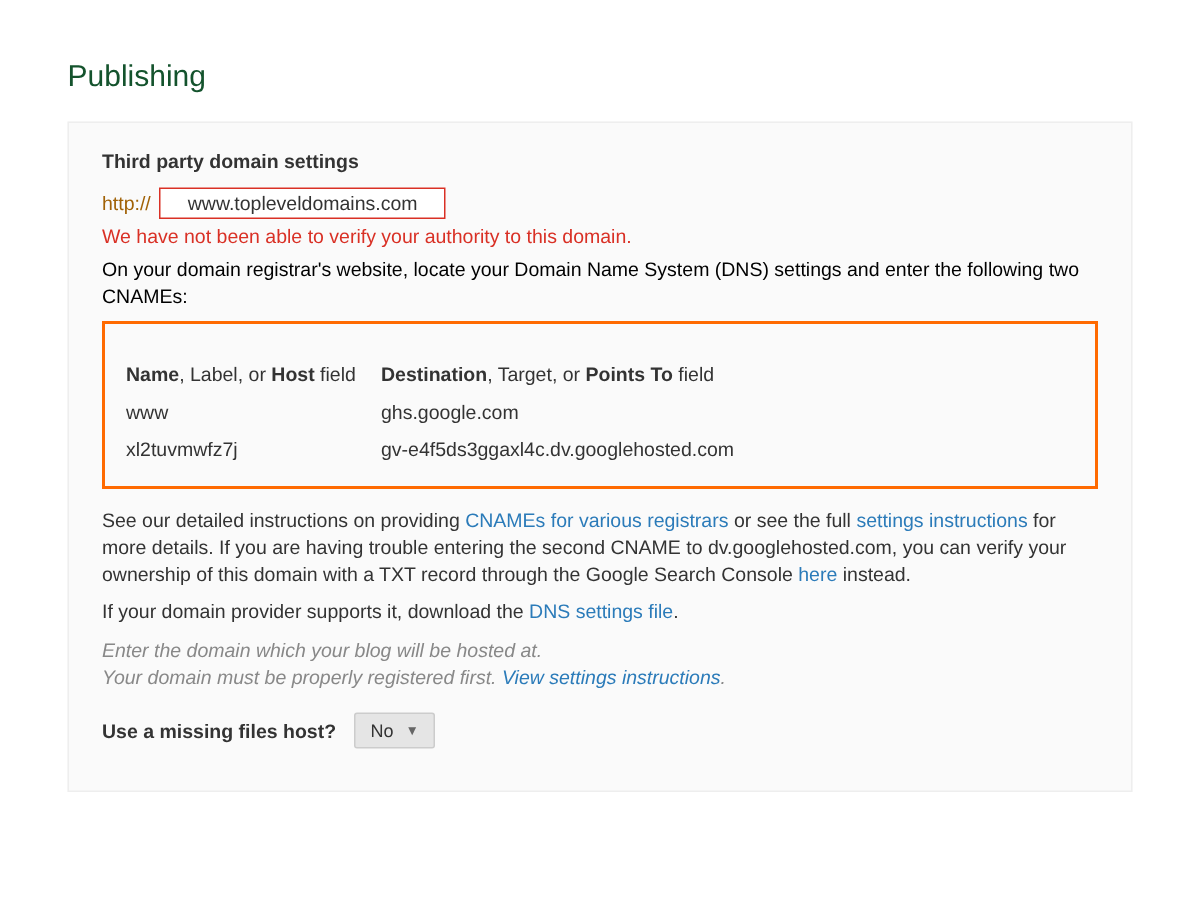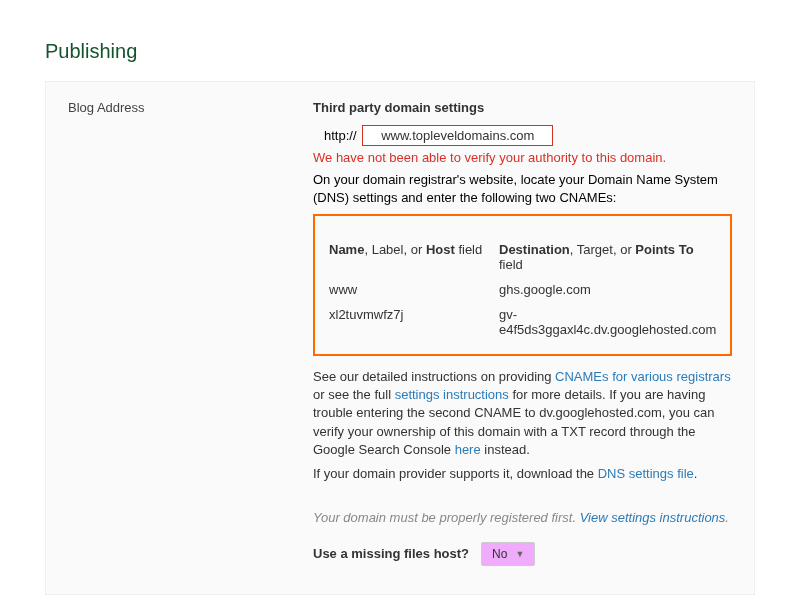--- a/index.html
+++ b/index.html
@@ -34,21 +34,21 @@
     flex: 1;
   }
   .section-heading {
     font-weight: bold;
     margin: 0 0 10px 0;
     font-size: 13px;
   }
   .url-row {
     margin-bottom: 4px;
   }
-  .url-prefix { color: #000000; margin-left: 11px; }
+  .url-prefix { color: #a16207; }
   .url-box {
     display: inline-block;
     border: 1px solid #d93025;
     padding: 2px 18px;
     background: #fff;
     margin-left: 2px;
   }
   .error-text {
     color: #d93025;
     font-size: 13px;
@@ -83,39 +83,38 @@
   .missing-row {
     display: flex;
     align-items: center;
     margin: 14px 0 6px 0;
   }
   .missing-label { font-weight: bold; margin-right: 12px; }
   .dropdown {
     display: inline-flex;
     align-items: center;
     border: 1px solid #ccc;
-    background: #f0abfc;
+    background: #e5e5e5;
     padding: 4px 10px;
     border-radius: 2px;
     cursor: pointer;
     font-size: 12px;
   }
   .dropdown-caret {
     margin-left: 8px;
     font-size: 9px;
     color: #666;
   }
 </style>
 </head>
 <body>
 
 <h1 class="page-title">Publishing</h1>
 
 <div class="panel">
-  <div class="left-col">Blog Address</div>
 
   <div class="right-col">
 
     <div class="section-heading">Third party domain settings</div>
 
     <div class="url-row">
       <span class="url-prefix">http://</span>
       <span class="url-box">www.topleveldomains.com</span>
     </div>
 
@@ -143,21 +142,21 @@
     </div>
 
     <div class="details">
       <span>See our detailed instructions on providing </span><span class="link">CNAMEs for various registrars</span><span> or see the full </span><span class="link">settings instructions</span><span> for more details. If you are having trouble entering the second CNAME to dv.googlehosted.com, you can verify your ownership of this domain with a TXT record through the Google Search Console </span><span class="link">here</span><span> instead.</span>
     </div>
     <div class="details">
       <span>If your domain provider supports it, download the </span><span class="link">DNS settings file</span><span>.</span>
     </div>
 
     <div class="hint">
-      <br>
+      <span>Enter the domain which your blog will be hosted at.</span><br>
       <span>Your domain must be properly registered first. </span><span class="link" style="font-style:italic">View settings instructions</span><span>.</span>
     </div>
 
     <div class="missing-row">
       <span class="missing-label">Use a missing files host?</span>
       <span class="dropdown">
         <span>No</span>
         <span class="dropdown-caret">▼</span>
       </span>
     </div>

